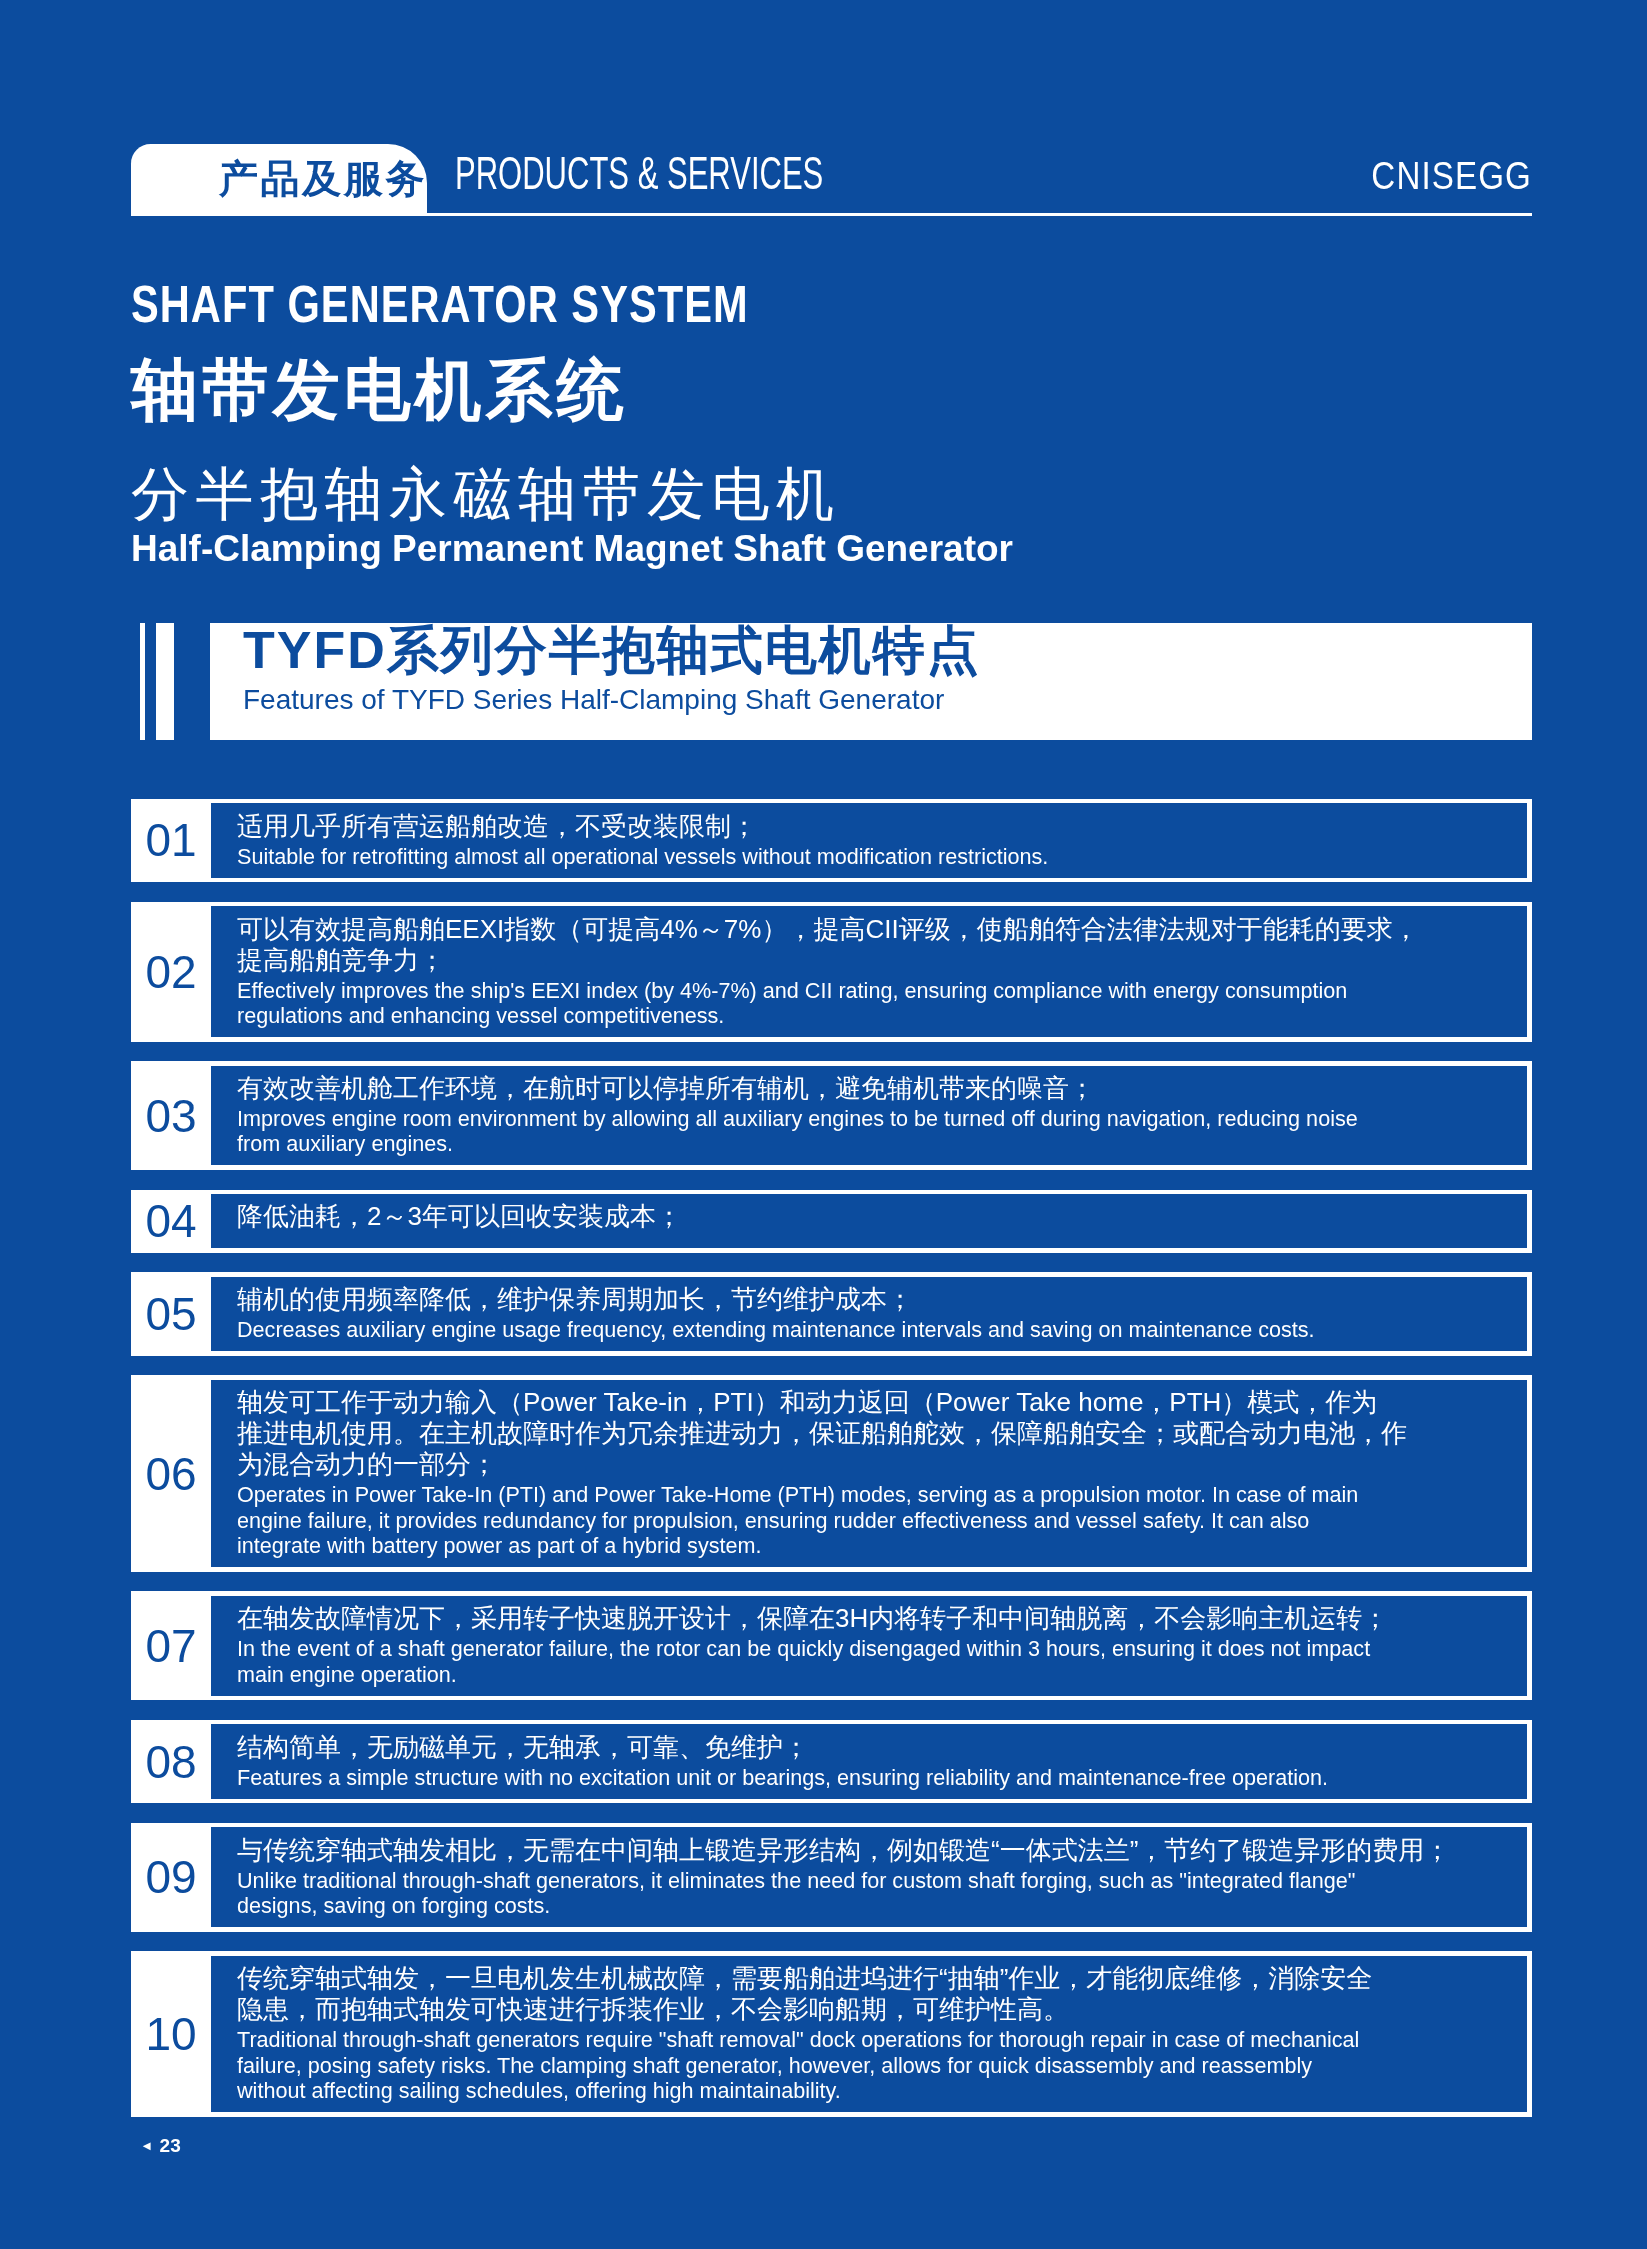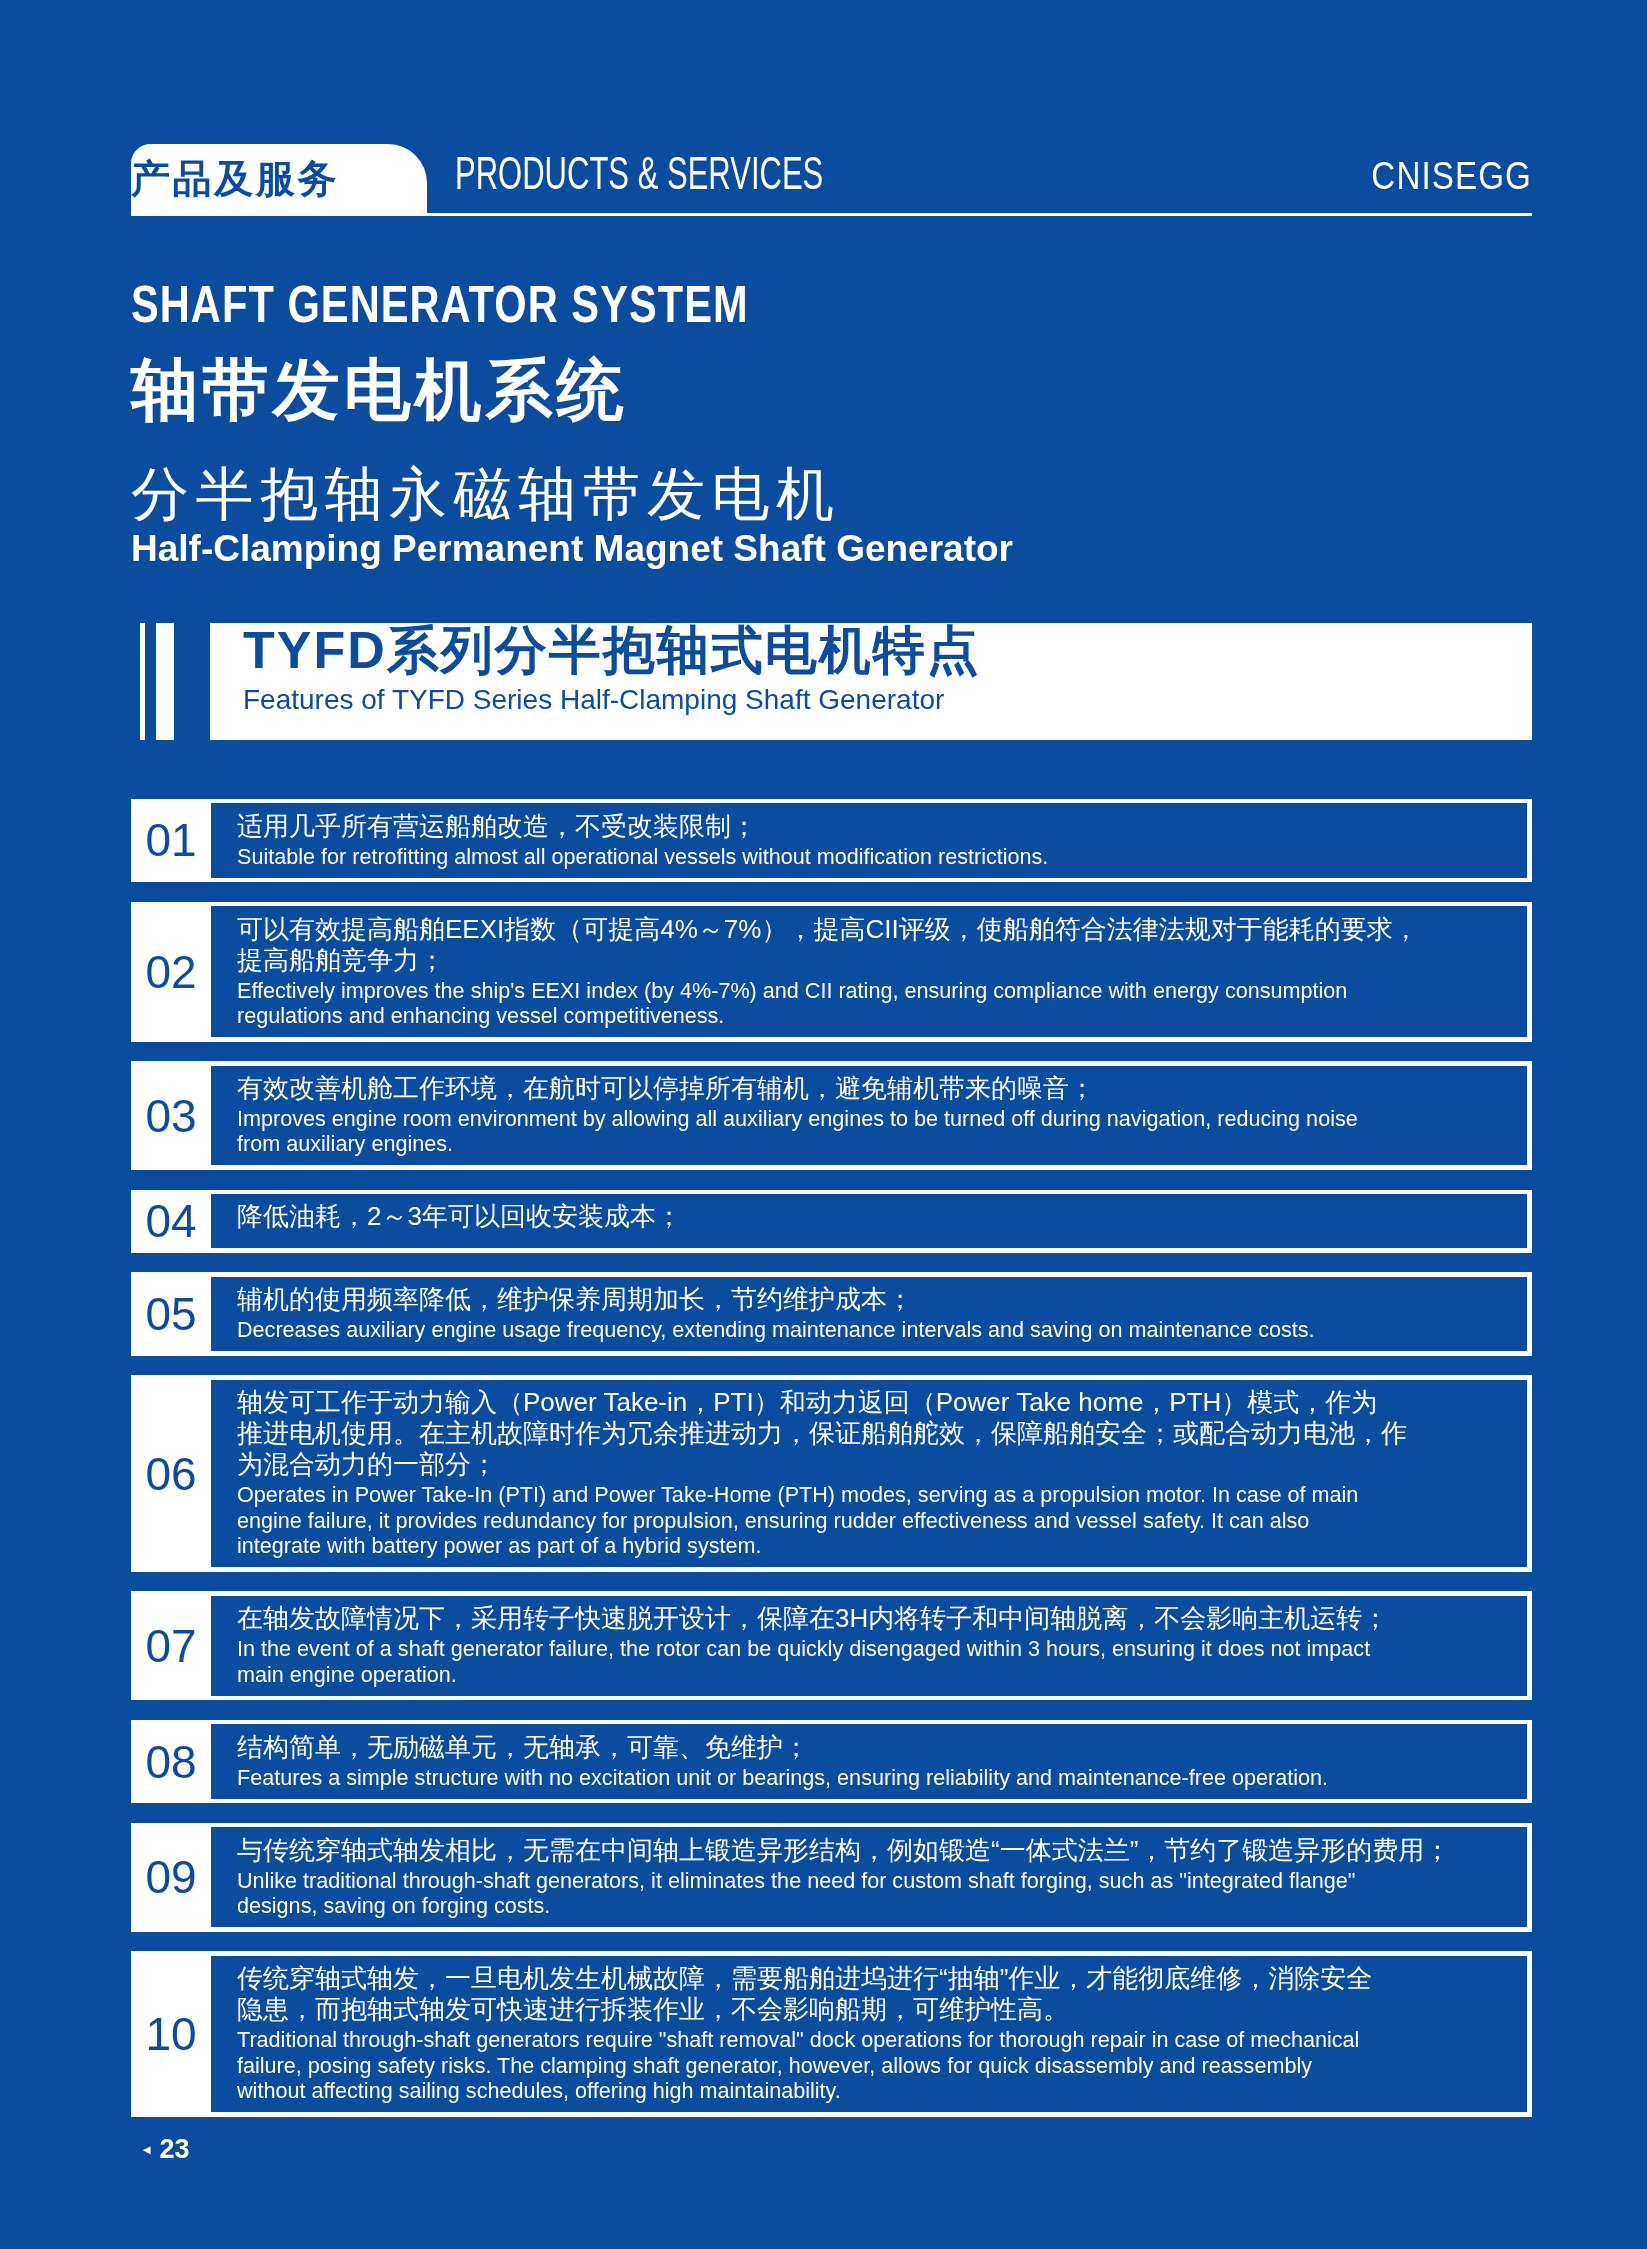--- a/index.html
+++ b/index.html
@@ -12,21 +12,21 @@
     font-family:"Liberation Sans","DejaVu Sans",sans-serif;
     color:var(--white);
   }
   .content { padding:139px 115px 0 131px; }
 
   
   .header { display:flex; align-items:flex-end; border-bottom:3.3px solid var(--white); height:77px; }
   .tab {
     width:296px; height:69px; background:var(--white);
     border-radius:19.6px 39px 0 0;
-    display:flex; align-items:center; justify-content:flex-start;
+    display:flex; align-items:center; justify-content:flex-end;
   }
   .tab-label { color:var(--blue); font-size:39px; font-weight:600; letter-spacing:2.6px; }
   .header-title {
     color:var(--white); font-size:47px; font-weight:500; line-height:1;
     margin-left:27.5px; margin-bottom:17px;
     transform:scaleX(0.66); transform-origin:left bottom; white-space:nowrap;
   }
   .brand {
     margin-left:auto; color:var(--white); font-size:39px; font-weight:500; line-height:1;
     margin-bottom:18.3px; letter-spacing:1.3px;
@@ -62,21 +62,21 @@
     width:80px; flex:0 0 80px; display:flex; align-items:center; justify-content:center;
     color:var(--blue); font-size:46px; font-weight:400;
   }
   .fbody { flex:1; background:var(--blue); padding:7.2px 29.5px 8.5px 26px; }
   .zh { color:var(--white); font-size:26px; line-height:31px; white-space:pre-line; }
   .en { color:var(--white); font-size:21.6px; line-height:25.5px; white-space:pre-line; margin-top:2px; }
 
   
   .page-num { margin-top:18.3px; margin-left:9.2px; display:flex; align-items:center; gap:6.5px; }
   .tri { font-size:13px; line-height:1; }
-  .pn  { font-size:27px; font-weight:700; line-height:1; }
+  .pn  { font-size:19px; font-weight:700; line-height:1; }
 </style>
 </head>
 <body>
 
 <div class="page">
   <div class="content">
 
     <header class="header">
       <div class="tab">
         <span class="tab-label">产品及服务</span>

